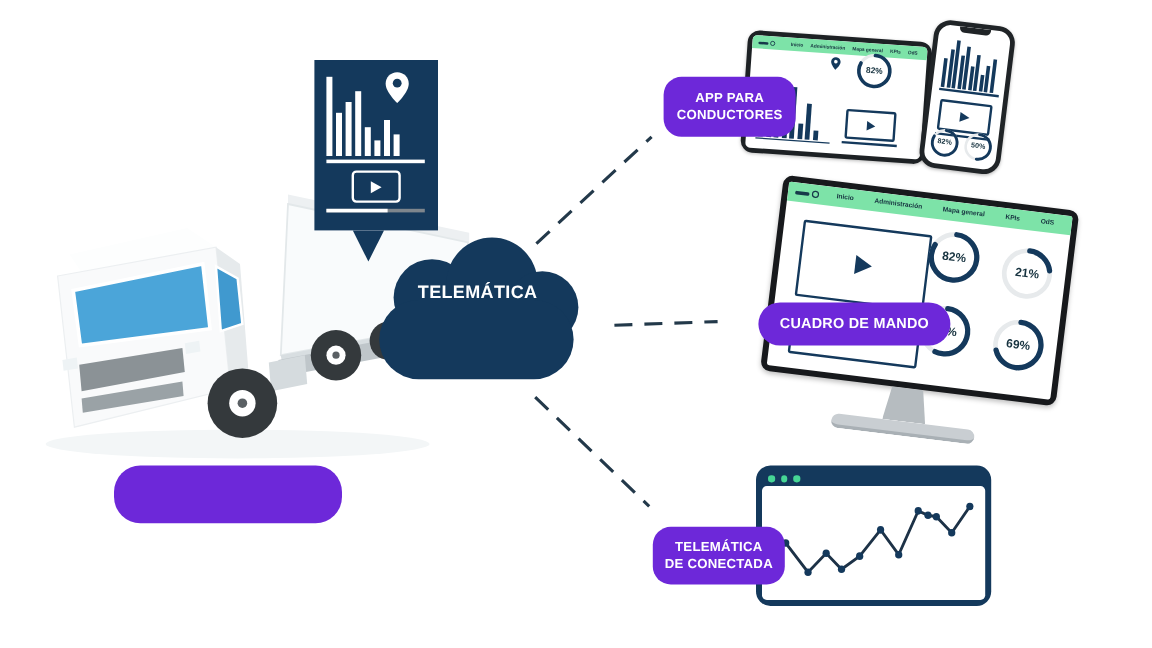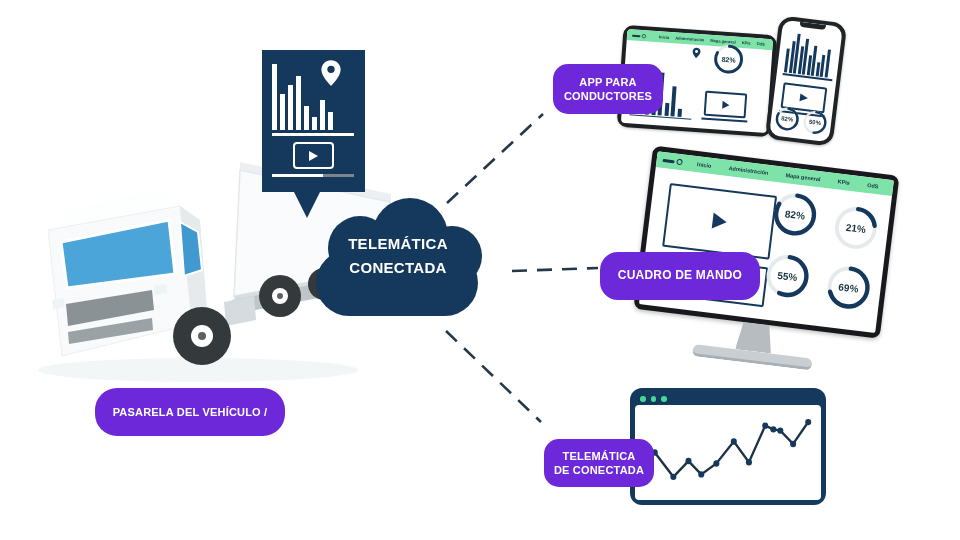--- a/index.html
+++ b/index.html
@@ -5,21 +5,21 @@
   html,body{margin:0;padding:0}
   body{width:960px;height:540px;position:relative;background:#ffffff;overflow:hidden;
        font-family:"Liberation Sans",sans-serif;-webkit-font-smoothing:antialiased}
   .abs{position:absolute}
 
   
   .pill{position:absolute;background:#6d28d9;color:#fff;font-weight:800;text-align:center;
         display:flex;flex-direction:column;align-items:center;justify-content:center;
         line-height:1.3;letter-spacing:.2px;z-index:7}
   #pill-app{left:553px;top:64px;width:110px;height:50px;border-radius:15px;font-size:11px}
-  #pill-dash{left:600px;top:252px;width:160px;height:48px;border-radius:18px;font-size:12px}
+  #pill-dash{left:632px;top:252px;width:160px;height:36px;border-radius:18px;font-size:12px}
   #pill-third{left:544px;top:439px;width:110px;height:48px;border-radius:15px;font-size:11px}
   #pill-gateway{left:95px;top:388px;width:190px;height:48px;border-radius:22px;font-size:11px}
 
   
   #cloud{left:308px;top:192px;width:180px;height:130px;z-index:4}
   #cloud svg{position:absolute;inset:0;width:100%;height:100%}
   #cloud .cloud-text{position:absolute;left:0;right:0;top:40px;color:#fff;font-weight:800;
         font-size:15px;text-align:center;line-height:1.6;letter-spacing:.3px}
 
   
@@ -204,21 +204,20 @@
 
 <div id="cloud" class="abs">
   <svg viewBox="0 0 180 130">
     <circle cx="52" cy="56" r="32" fill="#14395c"></circle>
     <circle cx="102" cy="44" r="38" fill="#14395c"></circle>
     <circle cx="144" cy="64" r="30" fill="#14395c"></circle>
     <rect x="8" y="58" width="162" height="66" rx="33" fill="#14395c"></rect>
   </svg>
   <div class="cloud-text">
     <div>TELEMÁTICA</div>
-    <div>CONECTADA</div>
   </div>
 </div>
 
 <div id="tablet" class="abs">
   <div class="screen">
     <div class="appbar">
       <span class="logo-mark"></span>
       <div class="nav">
           <span class="nav-item">Inicio</span>
           <span class="nav-item">Administración</span>
@@ -377,14 +376,13 @@
   <div>CONDUCTORES</div>
 </div>
 <div id="pill-dash" class="pill">
   <div>CUADRO DE MANDO</div>
 </div>
 <div id="pill-third" class="pill">
   <div>TELEMÁTICA</div>
   <div>DE CONECTADA</div>
 </div>
 <div id="pill-gateway" class="pill">
-  <div>PASARELA DEL VEHÍCULO /</div>
 </div>
 
 </body></html>

